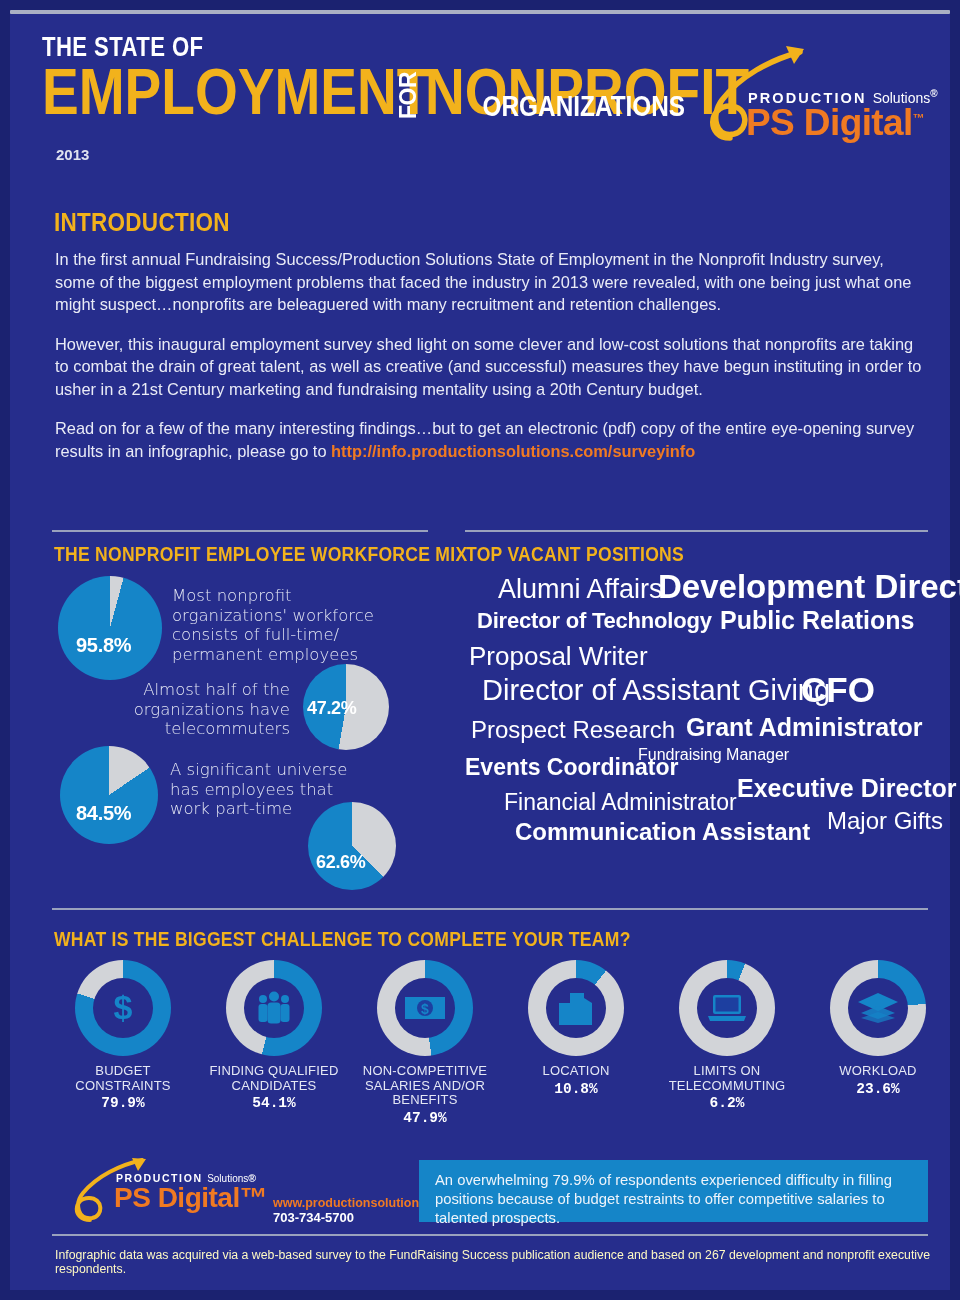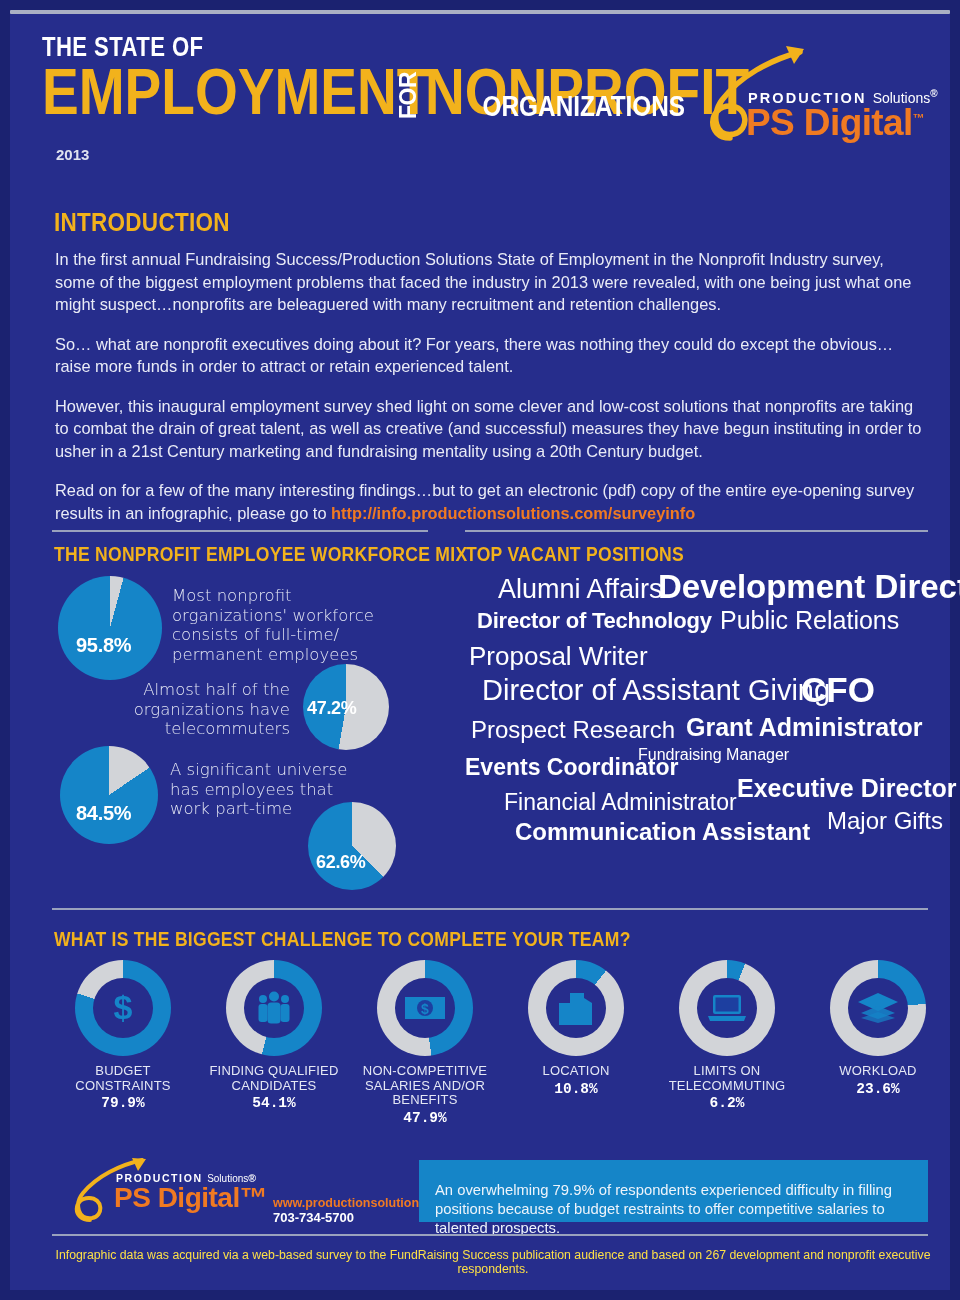--- a/index.html
+++ b/index.html
@@ -138,31 +138,30 @@
   .foot-logo .l-sol{font-size:10px;font-weight:normal;letter-spacing:0;}
   .foot-logo .l-ps{position:absolute;left:56px;top:24px;white-space:nowrap;
     font-size:28px;font-weight:bold;color:#f07a22;letter-spacing:-.5px;}
   .foot-url{position:absolute;left:215px;top:38px;font-size:12.5px;font-weight:bold;
     color:#f07a22;font-family:"Liberation Sans Narrow","Liberation Sans",sans-serif;}
   .foot-tel{position:absolute;left:215px;top:52px;font-size:13px;font-weight:bold;
     color:#ffffff;font-family:"Liberation Sans Narrow","Liberation Sans",sans-serif;}
 
   .callout{
     position:absolute;left:409px;top:1150px;width:509px;height:62px;
-    background:#1585c8;padding:21px 16px;
+    background:#1585c8;padding:11px 16px;
   }
   .callout p{
     color:#eef4fb;font-size:14.8px;line-height:19px;
     font-family:"Liberation Sans Narrow","Liberation Sans",sans-serif;
   }
   .disclaimer{
     position:absolute;left:45px;top:1238px;width:876px;
-    color:#fde047;font-size:12.3px;
-    font-family:"Liberation Sans Narrow","Liberation Sans",sans-serif;
-    text-align:center;
+    color:#fef9c3;font-size:12.3px;
+    font-family:"Liberation Sans Narrow","Liberation Sans",sans-serif;
   }
 </style>
 </head>
 <body>
 
 <div class="page">
 
   <div class="header">
     <div class="t-state">THE STATE OF</div>
     <div class="t-main">
@@ -181,21 +180,20 @@
       <div class="l-prod"><span>PRODUCTION</span> <span class="l-sol">Solutions</span><span class="l-reg">®</span></div>
       <div class="l-ps"><span>PS Digital</span><span class="l-tm">™</span></div>
     </div>
   </div>
 
   <div class="rule" id="hrule-top"></div>
 
   <div class="sec-h" id="intro-title">INTRODUCTION</div>
   <div class="intro-body">
     <p>In the first annual Fundraising Success/Production Solutions State of Employment in the Nonprofit Industry survey, some of the biggest employment problems that faced the industry in 2013 were revealed, with one being just what one might suspect…nonprofits are beleaguered with many recruitment and retention challenges.</p>
-    <p>So… what are nonprofit executives doing about it?  For years, there was nothing they could do except the obvious…raise more funds in order to attract or retain experienced talent.</p>
     <p>However, this inaugural employment survey shed light on some clever and low-cost solutions that nonprofits are taking to combat the drain of great talent, as well as creative (and successful) measures they have begun instituting in order to usher in a 21st Century marketing and fundraising mentality using a 20th Century budget.</p>
     <p><span>Read on for a few of the many interesting findings…but to get an electronic (pdf) copy of the entire eye-opening survey results in an infographic, please go to </span><a href="#">http://info.productionsolutions.com/surveyinfo</a></p>
   </div>
 
   <div class="rule-thin" id="rule-mid-left"></div>
   <div class="rule-thin" id="rule-mid-right"></div>
 
   <div class="sec-h" id="workforce-title">THE NONPROFIT EMPLOYEE WORKFORCE MIX</div>
   <div class="wf">
 
@@ -217,21 +215,21 @@
     <div class="pie" id="pie-3" style="left: 258px; top: 234px; width: 88px; height: 88px; background: conic-gradient(rgb(210, 212, 216) 0deg, rgb(210, 212, 216) 134.64deg, rgb(21, 133, 200) 134.64deg, rgb(21, 133, 200) 360deg);">
       <span class="lbl" style="left:8px;top:50px;font-size:18px;">62.6%</span>
     </div>
   </div>
 
   <div class="sec-h" id="vacant-title">TOP VACANT POSITIONS</div>
   <div class="cloud">
     <span style="left:38px; top:6px;   font-size:27px; font-weight:400;">Alumni Affairs</span>
     <span style="left:198px;top:0px;   font-size:33px; font-weight:700;">Development Director</span>
     <span style="left:17px; top:40px;  font-size:22px; font-weight:700; letter-spacing:-.2px;">Director of Technology</span>
-    <span style="left:260px;top:38px;  font-size:25px; font-weight:400;">Public Relations</span>
+    <span style="left:260px;top:38px;  font-size:25px; font-weight:700;">Public Relations</span>
     <span style="left:9px;  top:73px;  font-size:26px; font-weight:300;">Proposal Writer</span>
     <span style="left:22px;top:106px; font-size:29px; font-weight:400;">Director of Assistant Giving</span>
     <span style="left:341px;top:102px; font-size:35px; font-weight:700;">CFO</span>
     <span style="left:11px; top:148px; font-size:24px; font-weight:300;">Prospect Research</span>
     <span style="left:226px;top:145px; font-size:25px; font-weight:700;">Grant Administrator</span>
     <span style="left:178px;top:178px; font-size:16px; font-weight:300;">Fundraising Manager</span>
     <span style="left:5px;  top:186px; font-size:23px; font-weight:700;">Events Coordinator</span>
     <span style="left:277px;top:206px; font-size:25px; font-weight:700;">Executive Director</span>
     <span style="left:44px; top:221px; font-size:23px; font-weight:300;">Financial Administrator</span>
     <span style="left:367px;top:239px; font-size:24px; font-weight:300;">Major Gifts</span>

